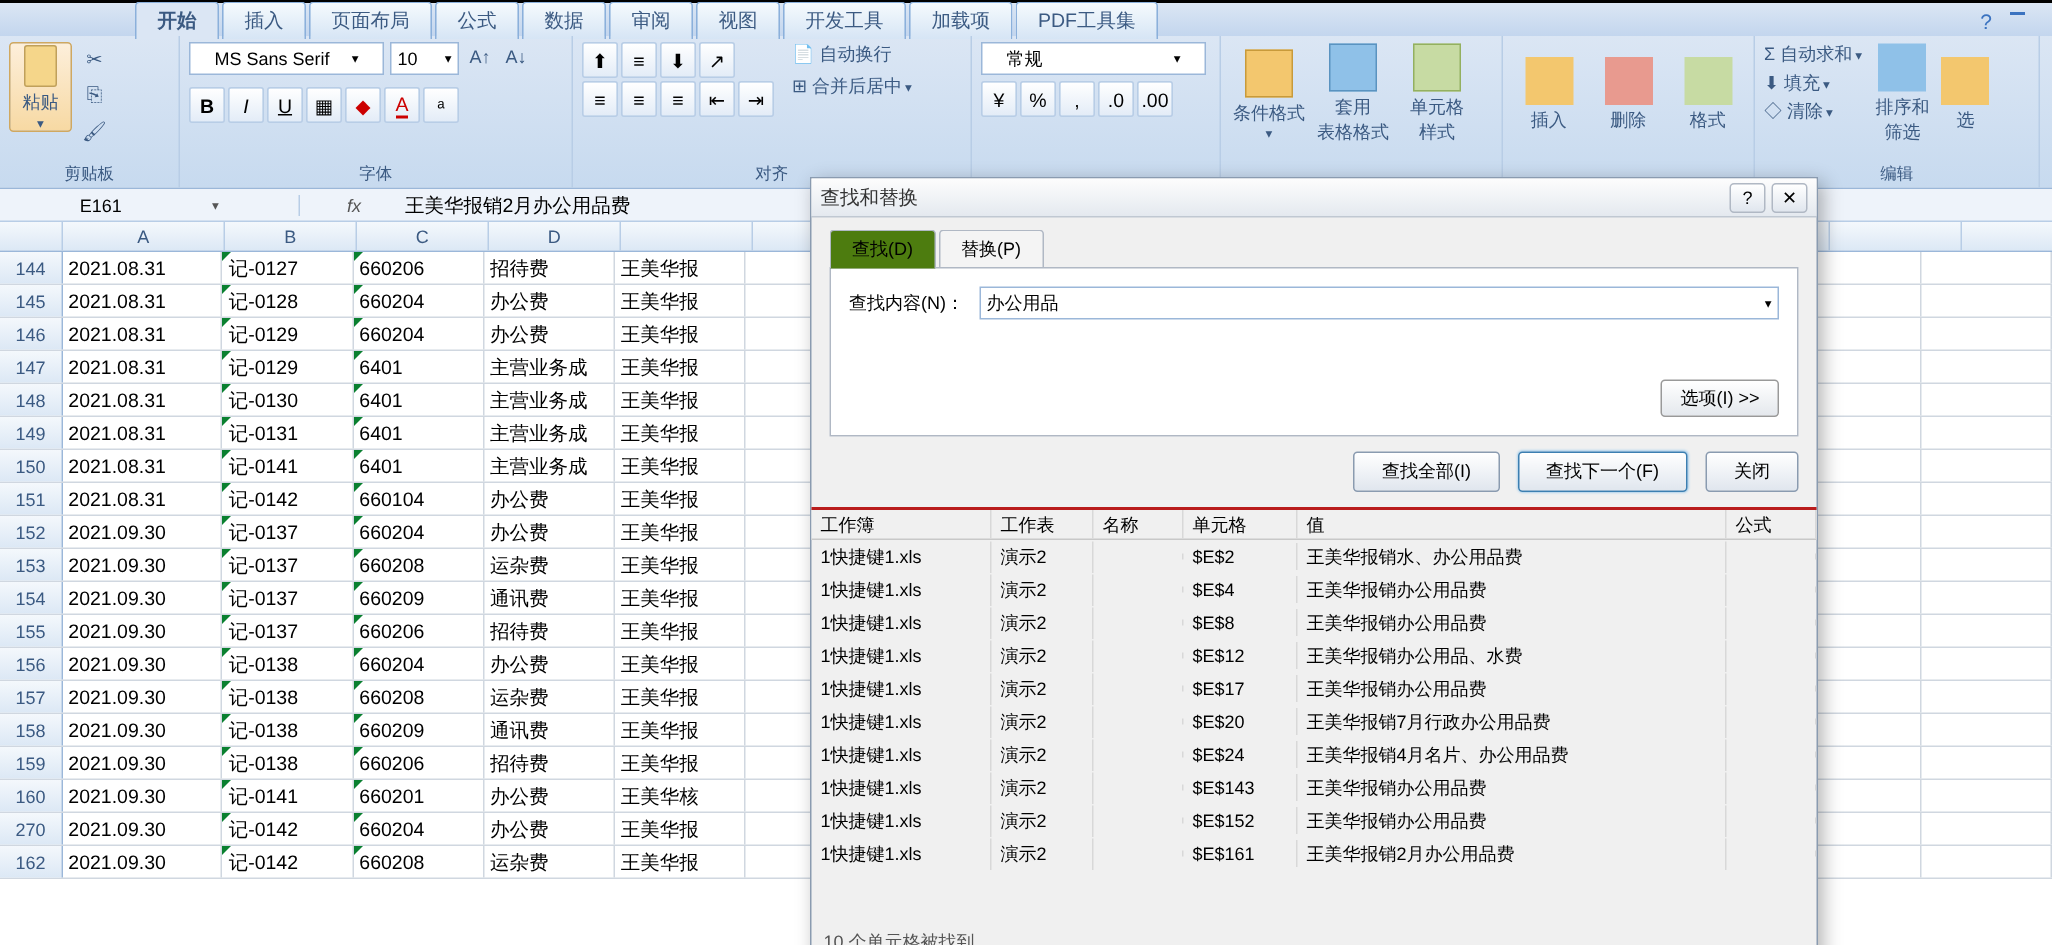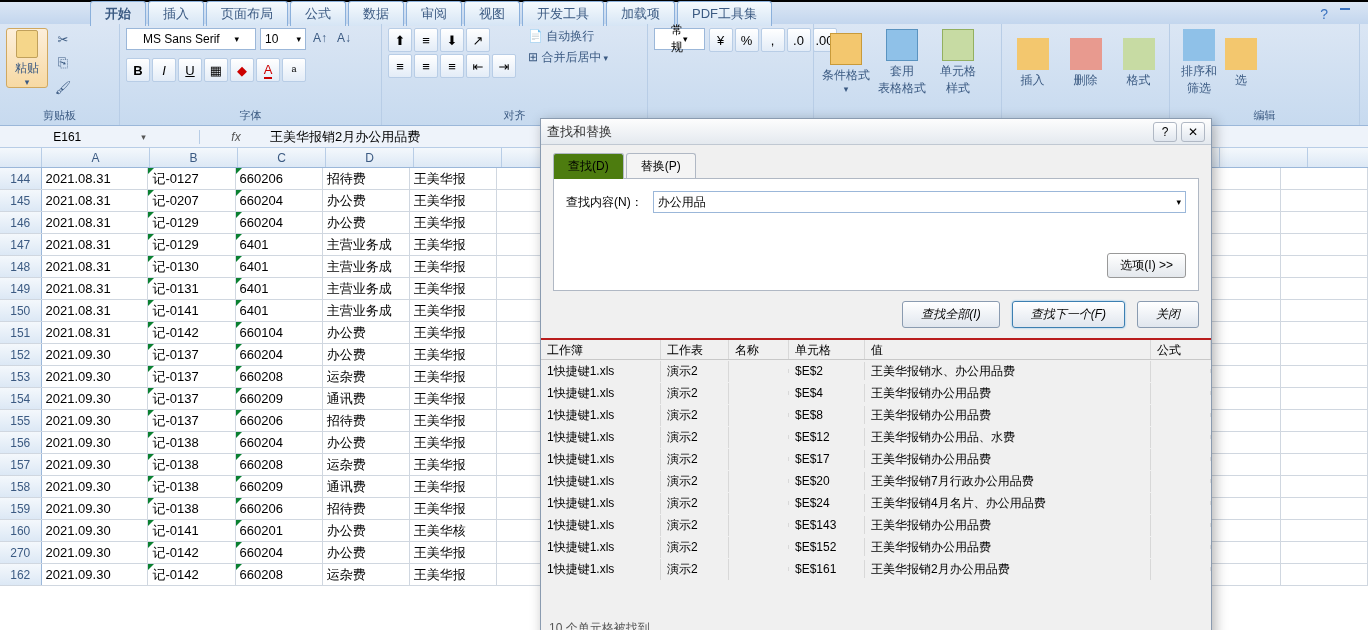--- a/index.html
+++ b/index.html
@@ -74,21 +74,21 @@
 .dlg-tabs { display: flex; padding: 8px 12px 0; gap: 2px; }
 .dlg-tab { padding: 4px 14px; border: 1px solid #b0b8c4; border-bottom: none; background: #f4f4f4; font-size: 12px; border-radius: 3px 3px 0 0; cursor: pointer; }
 .dlg-tab.active { background: #4d7c0f; position: relative; z-index: 2; }
 .dlg-content { background: #fff; margin: 0 12px; border: 1px solid #b0b8c4; padding: 12px; position: relative; margin-top: -1px; }
 .find-row { display: flex; align-items: center; gap: 10px; }
 .find-row label { font-size: 12px; }
 .find-input { flex: 1; height: 22px; border: 1px solid #9bb7d9; padding: 0 4px; display: flex; align-items: center; justify-content: space-between; }
 .dlg-options { text-align: right; margin-top: 40px; }
 .opt-btn { padding: 3px 12px; border: 1px solid #999; background: linear-gradient(#fff,#e4e8ed); border-radius: 3px; font-size: 12px; cursor: pointer; }
 .dlg-action-row { display: flex; justify-content: flex-end; gap: 12px; padding: 10px 12px; }
-.act-btn { padding: 4px 18px; border: 1px solid #8a9bb0; background: linear-gradient(#fff,#e0e6ee); border-radius: 3px; font-size: 12px; cursor: pointer; font-style: italic; }
+.act-btn { padding: 4px 18px; border: 1px solid #8a9bb0; background: linear-gradient(#fff,#e0e6ee); border-radius: 3px; font-size: 12px; cursor: pointer; }
 .act-btn.focus { border: 1px solid #3c7fb1; box-shadow: 0 0 2px #6cb4e8; }
 
 
 .results { border-top: 2px solid #b91c1c; }
 .res-head { display: flex; background: #f0f0f0; border-bottom: 1px solid #c8c8c8; height: 20px; }
 .res-head div, .res-row div { font-size: 12px; padding: 2px 6px; border-right: 1px solid #d8d8d8; white-space: nowrap; overflow: hidden; }
 .rc-wb { width: 120px; } .rc-ws { width: 68px; } .rc-nm { width: 60px; } .rc-cell { width: 76px; } .rc-val { flex: 1; } .rc-fx { width: 60px; }
 .res-body { max-height: 230px; overflow-y: auto; }
 .res-row { display: flex; height: 22px; align-items: center; }
 .res-status { font-size: 12px; padding: 4px 8px; color: #555; margin-top: 36px; }
@@ -186,21 +186,21 @@
       </div>
       <div style="display:flex;flex-direction:column;gap:4px;margin-left:8px">
         <div class="label">📄 <span>自动换行</span></div>
         <div class="label dropdown-arrow">⊞ <span>合并后居中</span></div>
       </div>
     </div>
     <div class="grp-title">对齐</div>
   </div>
 
   <div class="grp" style="width:166px">
-    <div class="grp-body" style="flex-direction:row;gap:4px">
+    <div class="grp-body" style="flex-direction:column;gap:4px">
       <div class="font-select" style="width:150px">
           <span>常规</span>
           <span style="font-size:9px">▾</span>
         </div>
       <div class="font-row2">
         <div class="fbtn">¥</div>
         <div class="fbtn">%</div>
         <div class="fbtn">,</div>
         <div class="fbtn">.0</div>
         <div class="fbtn">.00</div>
@@ -243,20 +243,25 @@
       <div class="big-icon-btn">
           <div class="ico" style="background:#c7dba3"></div>
           <span>格式</span>
         </div>
     </div>
     <div class="grp-title"></div>
   </div>
 
   <div class="grp" style="width:190px">
     <div class="grp-body">
+      <div style="display:flex;flex-direction:column;gap:2px">
+        <div class="label dropdown-arrow">Σ <span>自动求和</span></div>
+        <div class="label dropdown-arrow">⬇ <span>填充</span></div>
+        <div class="label dropdown-arrow">◇ <span>清除</span></div>
+      </div>
       <div class="big-icon-btn" style="width:46px">
           <div class="ico" style="background:#8fc1e8"></div>
           <span>排序和</span>
           <span>筛选</span>
         </div>
       <div class="big-icon-btn" style="width:30px">
           <div class="ico" style="background:#f3c76e"></div>
           <span>选</span>
         </div>
     </div>
@@ -310,21 +315,21 @@
       <div class="cell" style="width: 88px;"></div>
       <div class="cell" style="width: 88px;"></div>
       <div class="cell" style="width: 88px;"></div>
       <div class="cell" style="width: 88px;"></div>
       <div class="cell" style="width: 88px;"></div>
       <div class="cell" style="width: 88px;"></div>
     </div>
     <div class="row">
       <div class="row-h">145</div>
       <div class="cell" style="width: 108px;">2021.08.31</div>
-      <div class="cell green-tri" style="width: 88px;">记-0207</div>
+      <div class="cell green-tri" style="width: 88px;">记-0128</div>
       <div class="cell green-tri" style="width: 88px;">660204</div>
       <div class="cell" style="width: 88px;">办公费</div>
       <div class="cell" style="width: 88px;">王美华报</div>
       <div class="cell" style="width: 88px;"></div>
       <div class="cell" style="width: 88px;"></div>
       <div class="cell" style="width: 88px;"></div>
       <div class="cell" style="width: 88px;"></div>
       <div class="cell" style="width: 88px;"></div>
       <div class="cell" style="width: 88px;"></div>
       <div class="cell" style="width: 88px;"></div>

